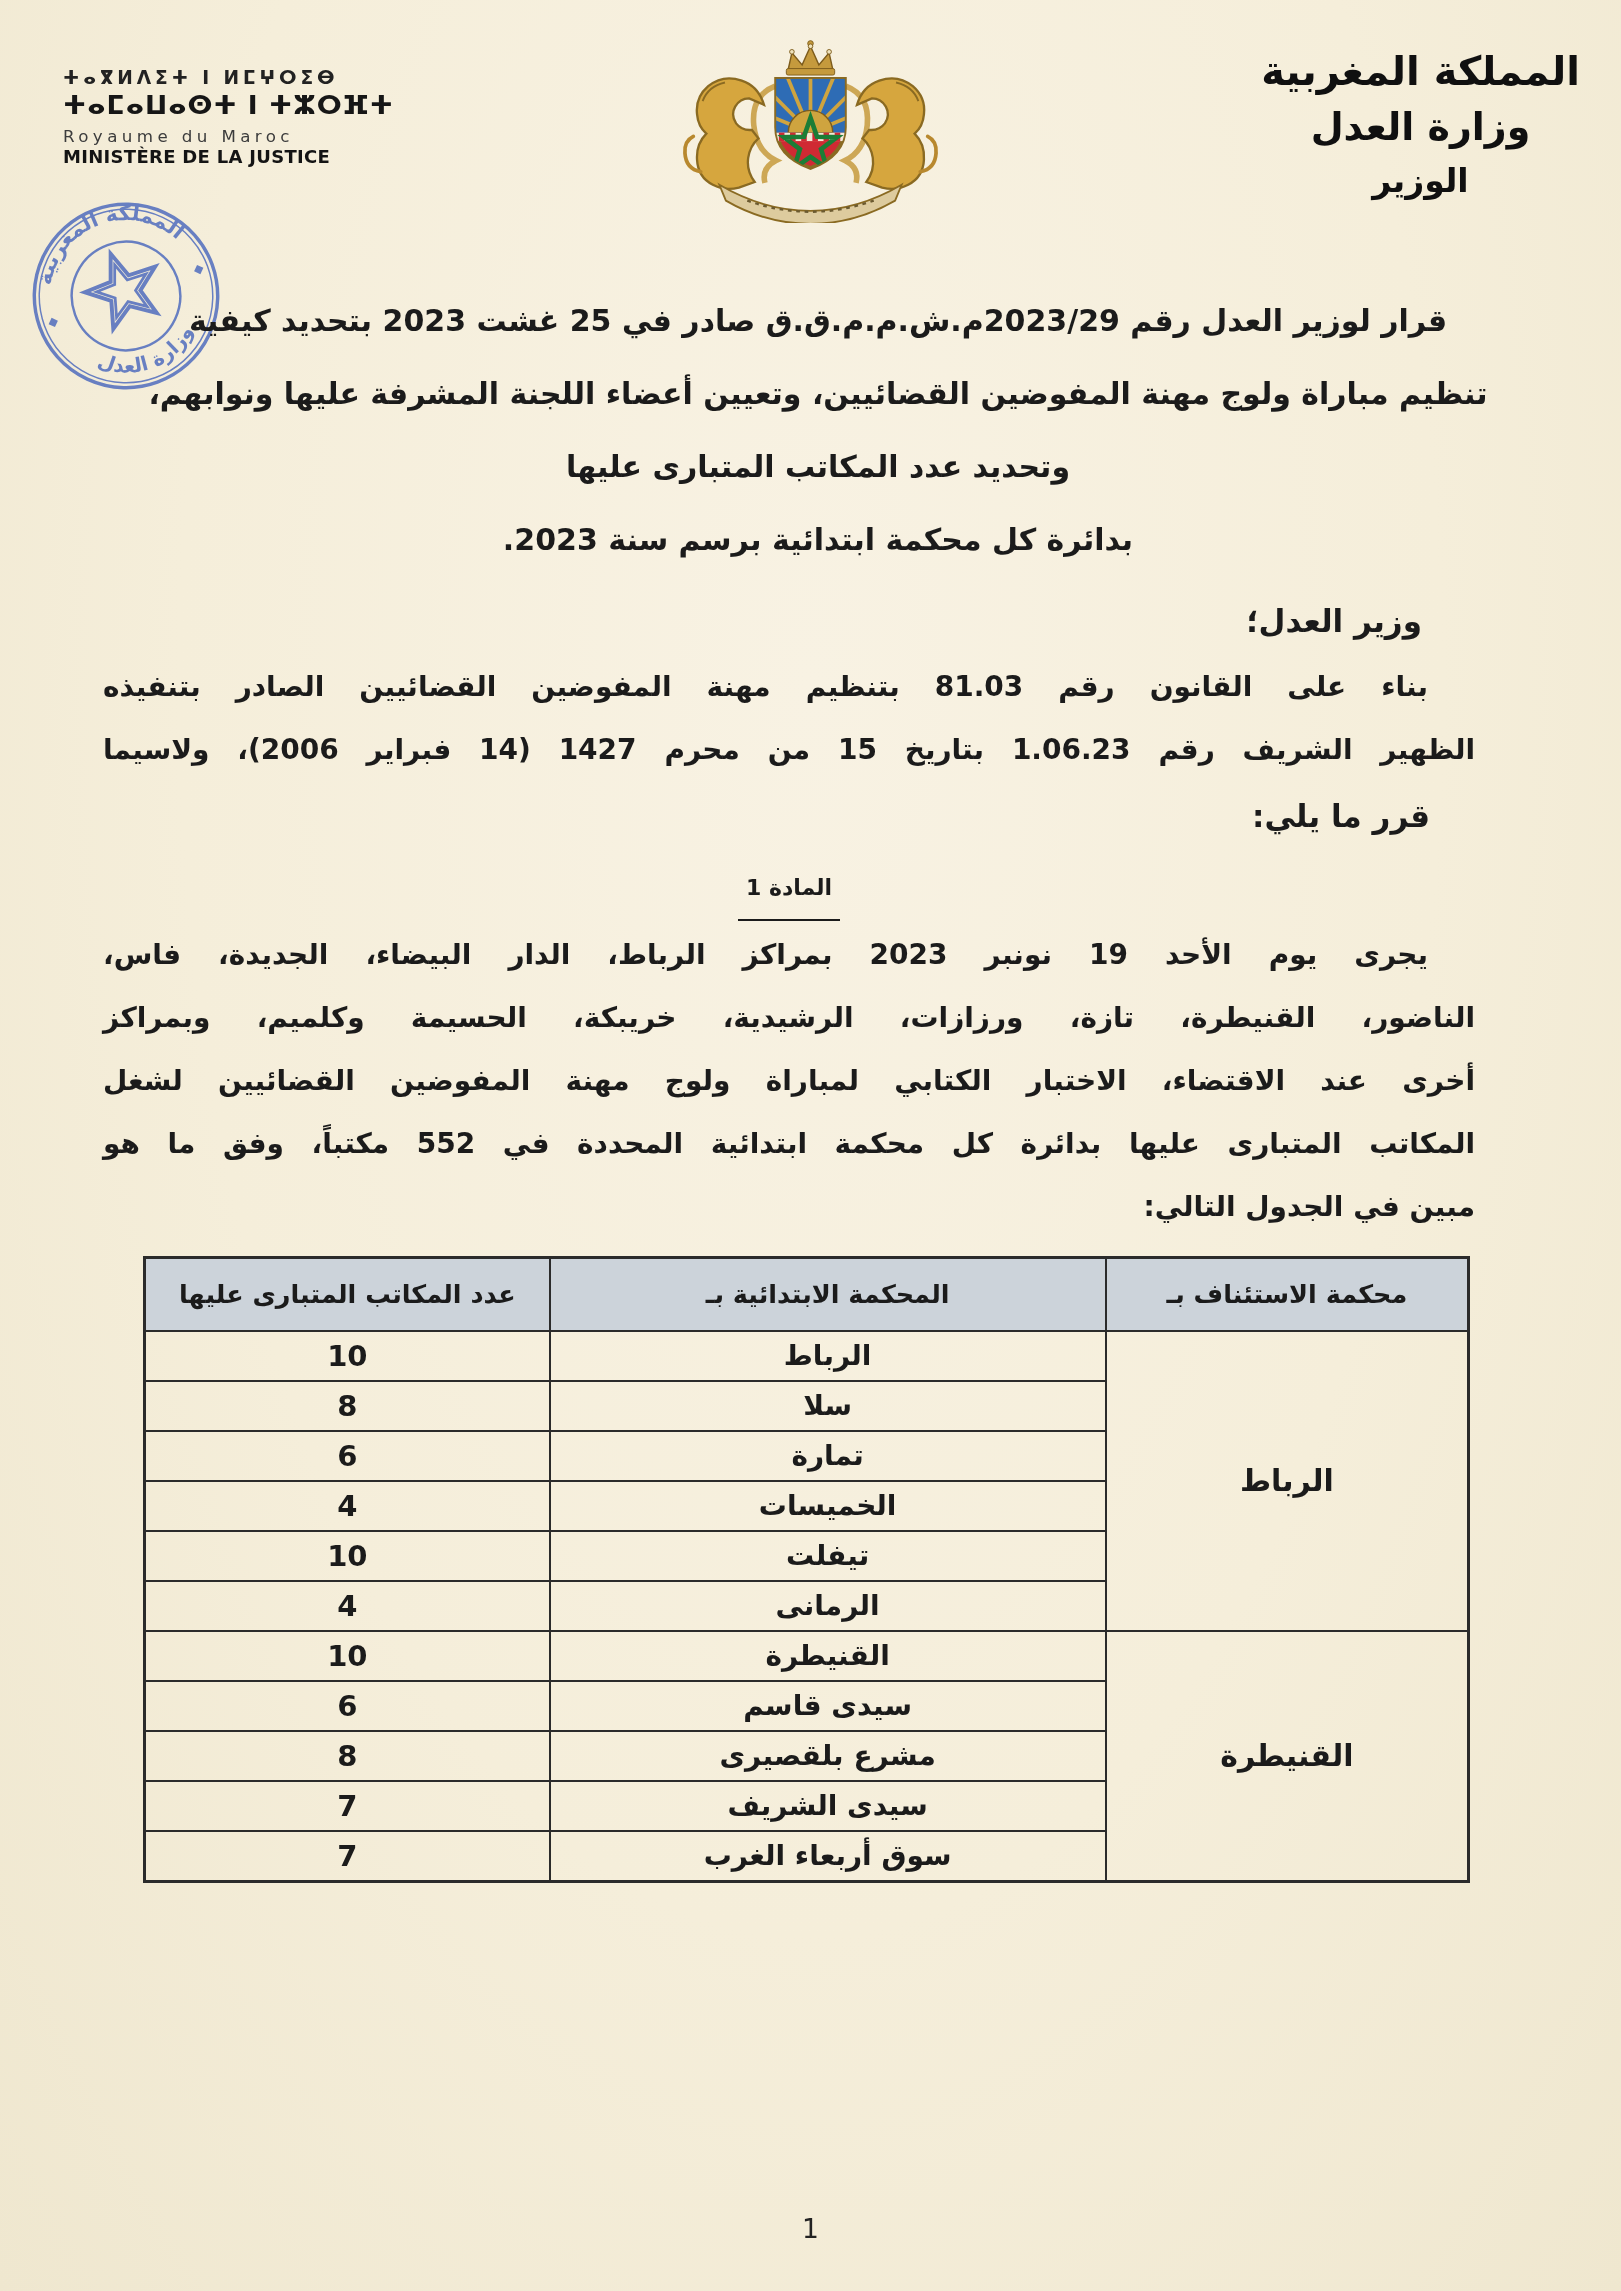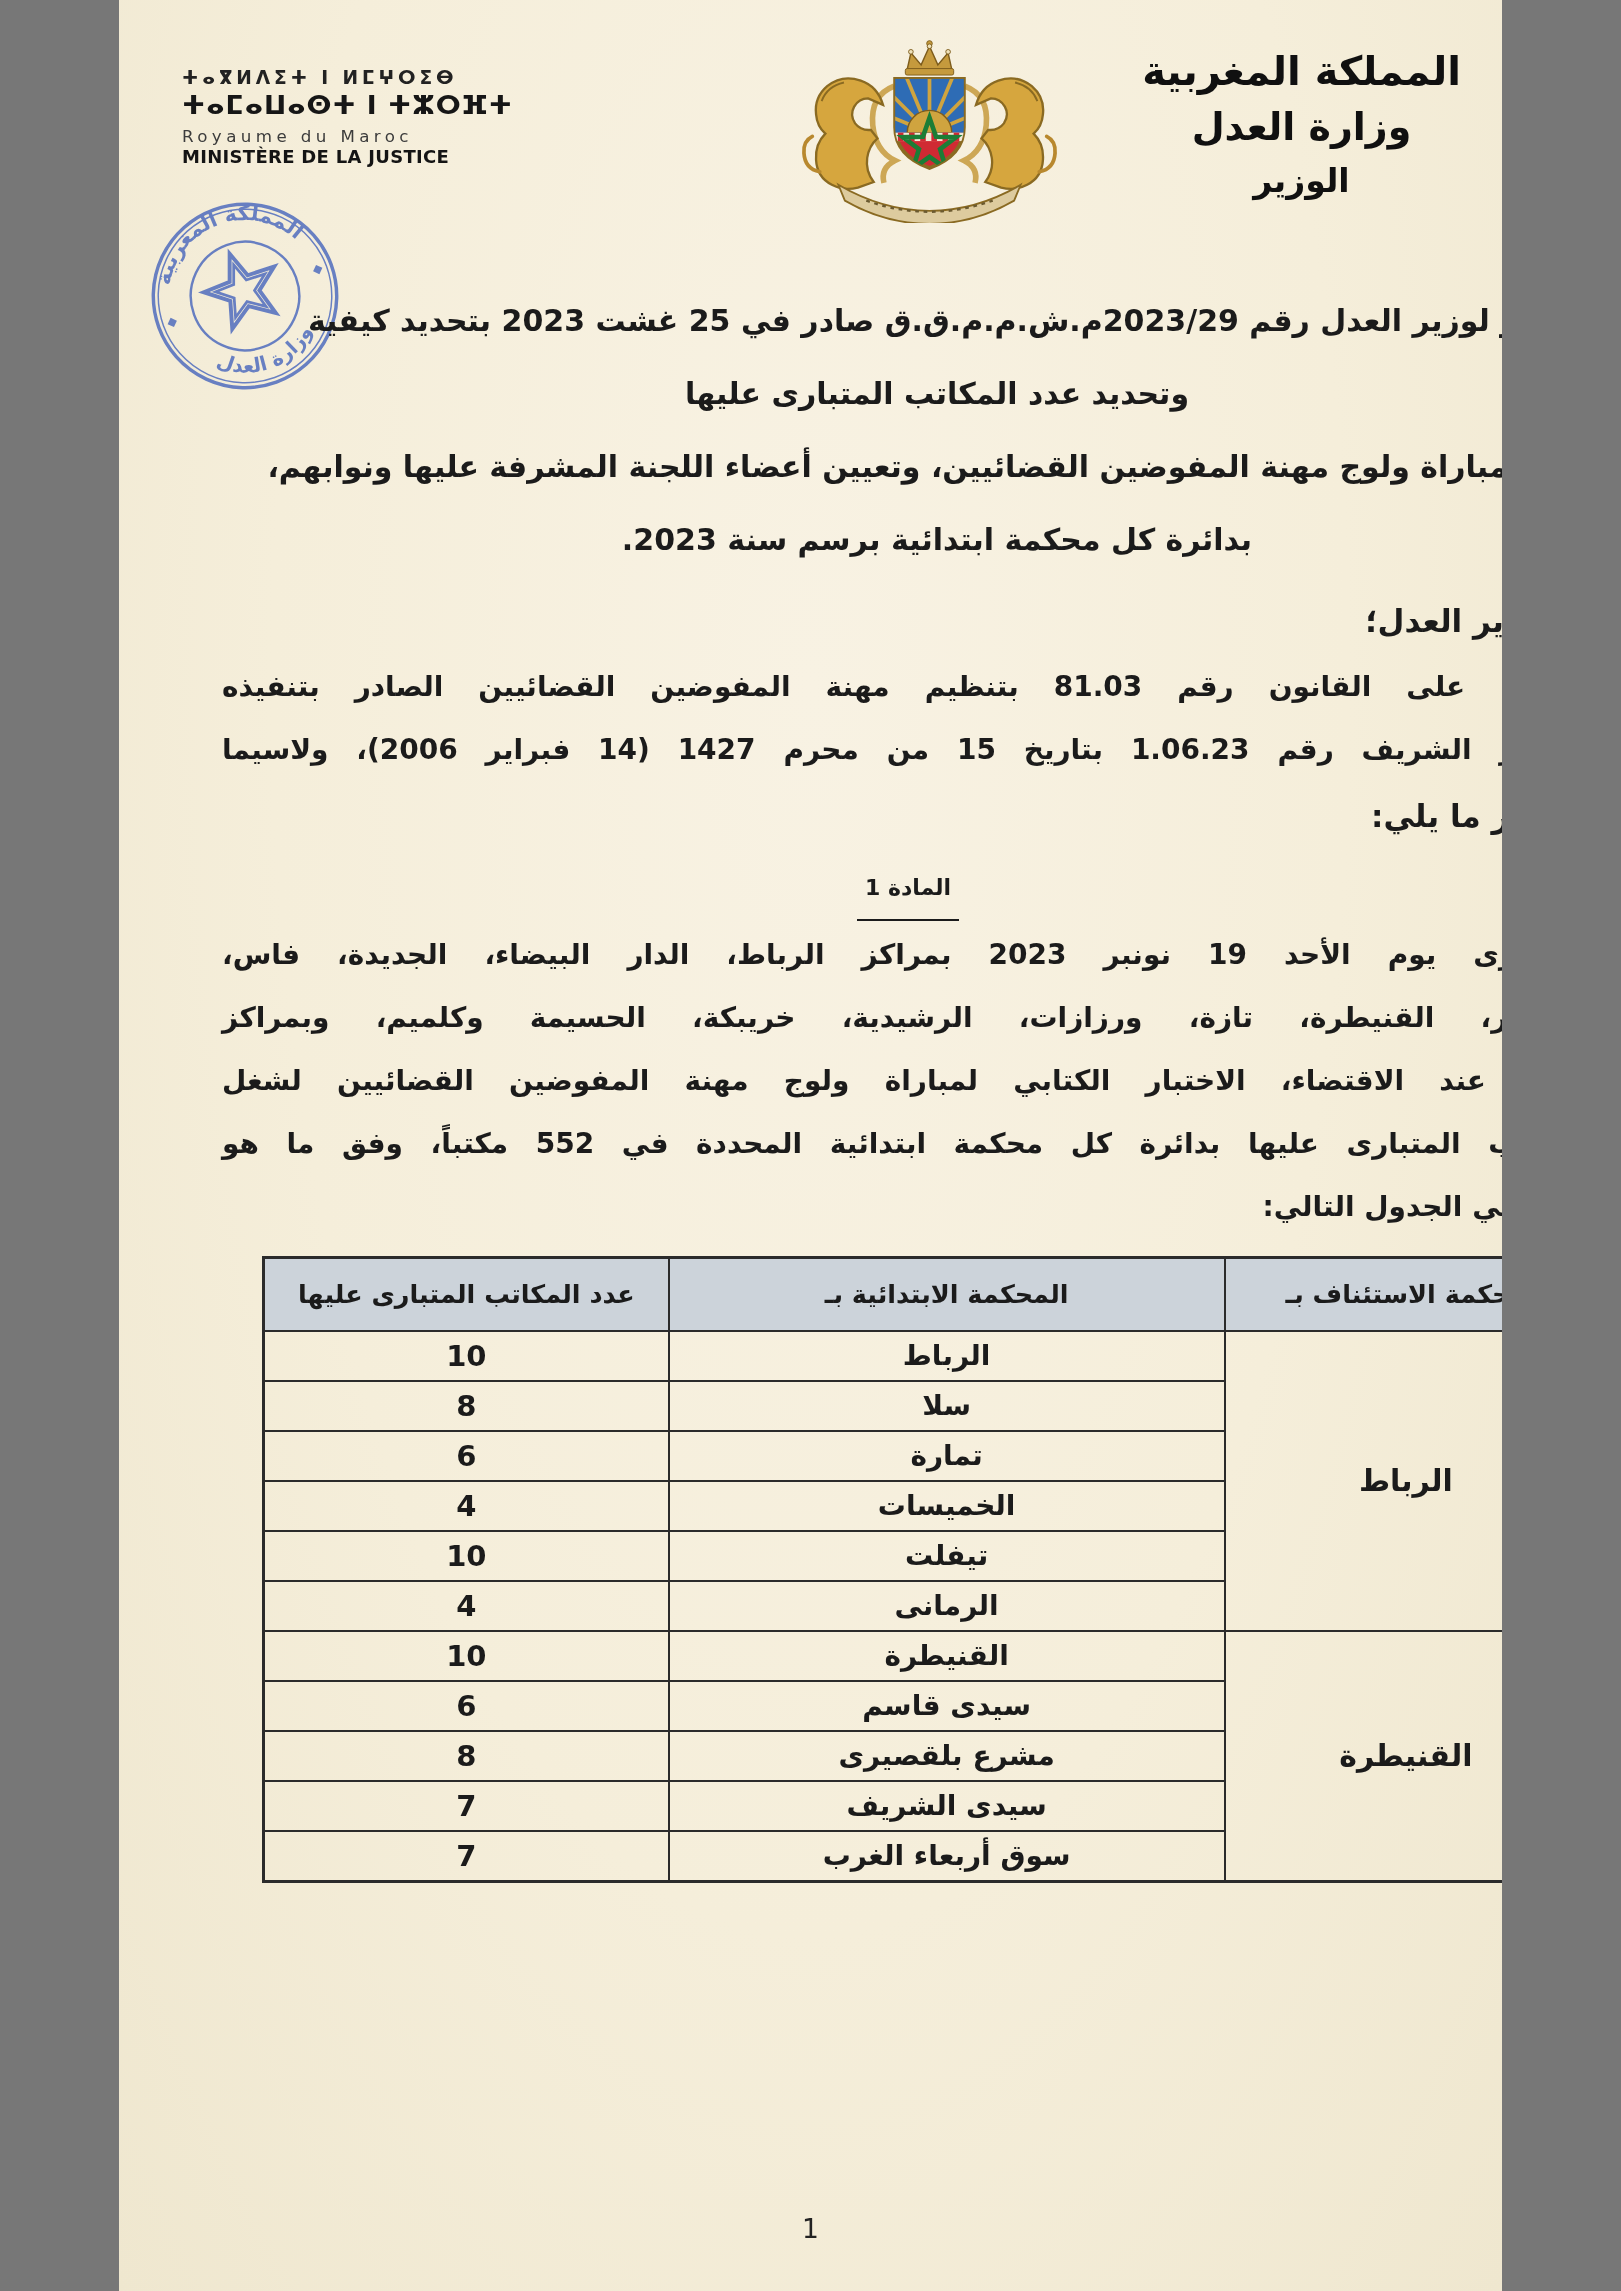--- a/index.html
+++ b/index.html
@@ -1,17 +1,17 @@
 <!DOCTYPE html>
 <html lang="ar"><head>
 <meta charset="utf-8">
 <style>
   html,body{margin:0;padding:0;background:#777;}
   .page{
-    position:relative;width:1383px;height:2292px;margin:0 auto;
+    position:relative;width:1621px;height:2292px;margin:0 auto;
     background:radial-gradient(ellipse at 50% 30%, #f8f2e3 0%, #f5eeda 55%, #efe7cf 100%);
     font-family:"DejaVu Sans",sans-serif;color:#1b1b1b;overflow:hidden;
   }
   
   .hdr-left{position:absolute;left:63px;top:67px;text-align:left;}
   .tif1{font-size:18.6px;letter-spacing:3.9px;font-weight:bold;color:#222;}
   .tif2{font-size:26.5px;letter-spacing:1px;font-weight:bold;color:#161616;margin-top:1px;}
   .fr1{font-size:16.7px;letter-spacing:4.4px;color:#3c3c3c;margin-top:5.9px;}
   .fr2{font-size:18px;font-weight:bold;letter-spacing:0.3px;color:#141414;}
   .emblem{position:absolute;left:671px;top:35px;width:279px;height:188px;}
@@ -137,22 +137,22 @@
         <textPath href="#arcB" startOffset="50%" text-anchor="middle">وزارة العدل</textPath>
       </text>
       <path d="M24,107.5 l5,-5 l5,5 l-5,5 z" fill="#4a68bd"></path>
       <path d="M181,107.5 l5,-5 l5,5 l-5,5 z" fill="#4a68bd"></path>
     </svg>
   </div>
 
   <div class="content">
     <div class="title">
       <div>قرار لوزير العدل رقم 2023/29م.ش.م.م.ق.ق صادر في 25 غشت 2023 بتحديد كيفية</div>
+      <div>تنظيم مباراة ولوج مهنة المفوضين القضائيين، وتعيين أعضاء اللجنة المشرفة عليها ونوابهم،</div>
       <div>وتحديد عدد المكاتب المتبارى عليها</div>
-      <div>تنظيم مباراة ولوج مهنة المفوضين القضائيين، وتعيين أعضاء اللجنة المشرفة عليها ونوابهم،</div>
       <div>بدائرة كل محكمة ابتدائية برسم سنة 2023.</div>
     </div>
 
     <div class="salutation">وزير العدل؛</div>
 
     <div class="para">
       <div class="pline first">بناء على القانون رقم 81.03 بتنظيم مهنة المفوضين القضائيين الصادر بتنفيذه</div>
       <div class="pline">الظهير الشريف رقم 1.06.23 بتاريخ 15 من محرم 1427 (14 فبراير 2006)، ولاسيما</div>
     </div>
 

